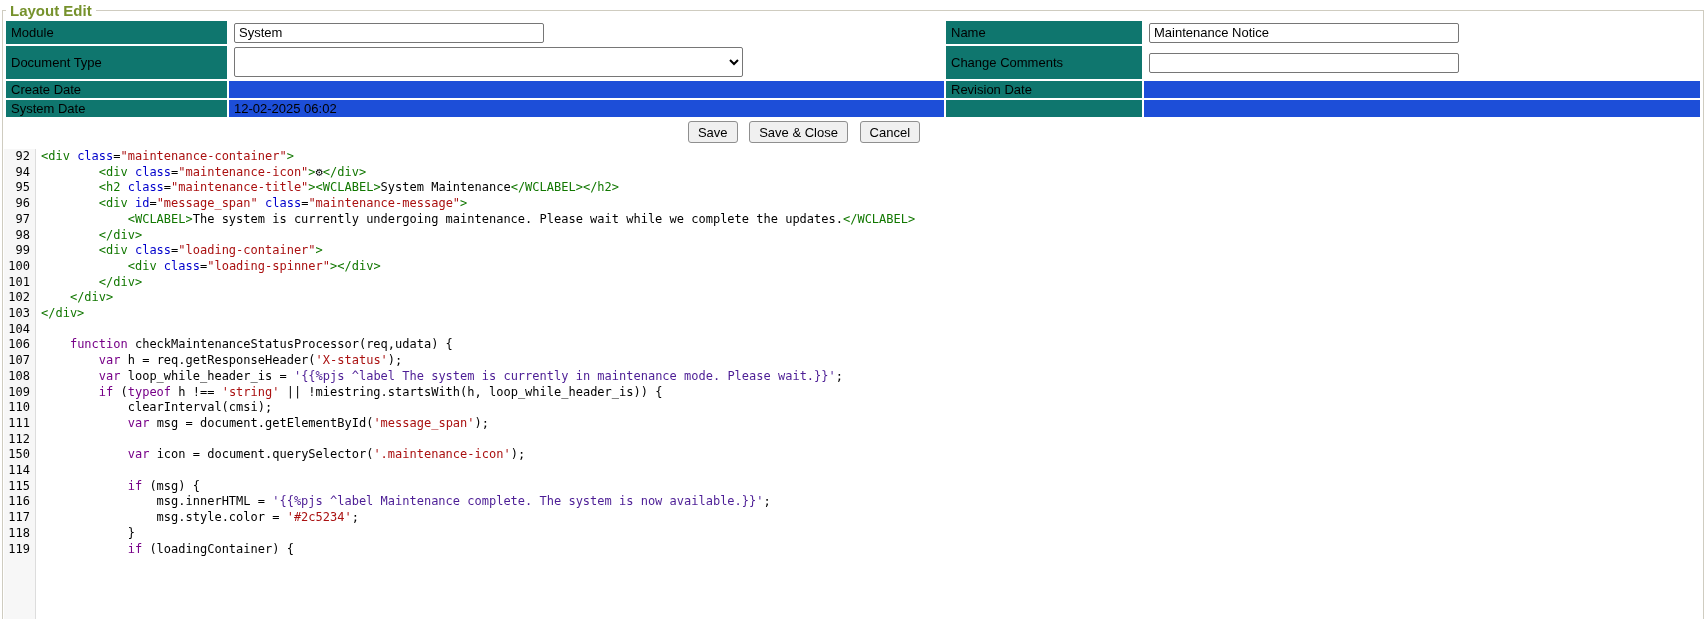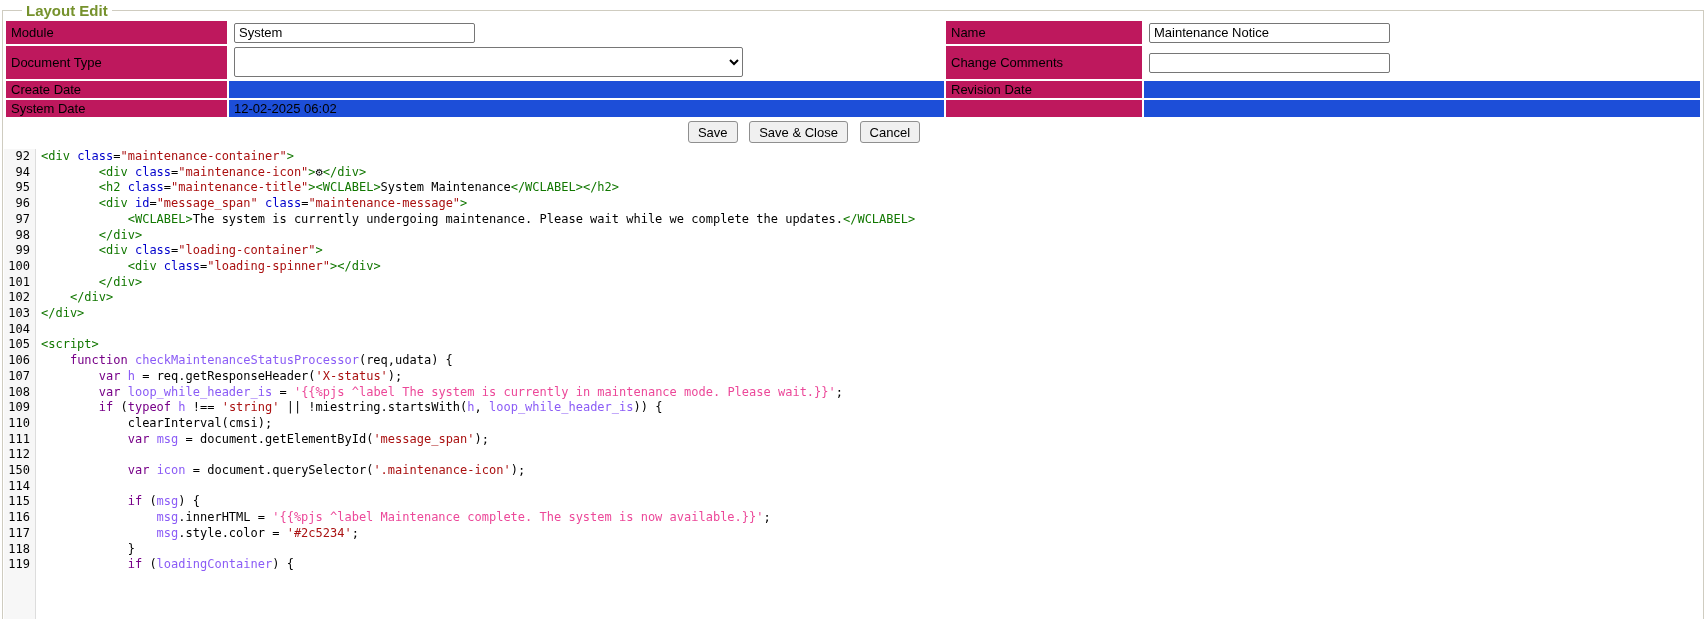--- a/index.html
+++ b/index.html
@@ -12,37 +12,37 @@
   }
   fieldset.layout {
     margin:2px 2px 0 2px;
     border:1px solid #cfccc0;
     border-bottom:none;
     padding:0 1px 4px 1px;
     min-height:620px;
   }
   legend.layout-legend {
     font-size:15px; font-weight:bold; color:#76922D;
-    padding:0 4px; margin-left:18px;
+    padding:0 4px; margin-left:2px;
   }
   table.form-grid {
     width:100%;
     border-collapse:separate; border-spacing:2px;
     table-layout:fixed;
   }
   td { padding:1px 5px; vertical-align:middle; font-size:13px; overflow:hidden; }
-  td.lbl { background:#be185d; }
+  td.lbl { background:#0f766e; }
   td.ro  { background:#1d4ed8; }
   tr.input-row td { height:23px; }
   tr.ro-row td { height:17px;margin-top:16px; }
   col.c-lbl1 { width:221px; }
   col.c-val1 { width:715px; }
   col.c-lbl2 { width:196px; }
   input.txt {
-    width:241px; height:20px;
+    width:310px; height:20px;
     border:1px solid #767676; border-radius:2px;
     padding:1px 4px; font-family:"Liberation Sans",sans-serif; font-size:13px;
     background:#fff;
   }
   select.sel {
     width:509px; height:21px;
     border:1px solid #767676; border-radius:2px;
     font-family:"Liberation Sans",sans-serif; font-size:13px;
     background:#fff; padding:14px 2px;
   }
@@ -70,23 +70,23 @@
   }
   .cm-line { display:flex; white-space:pre; position:relative; }
   .cm-gutter {
     flex:0 0 31px; text-align:right; padding-right:5px;
     color:#000000; user-select:none;
   }
   .cm-code { padding-left:6px; }
   .t-g { color:#117700; }  
   .t-a { color:#0000CC; }  
   .t-s { color:#AA1111; }  
-  .t-o { color:#ec4899; }  
+  .t-o { color:#4c1d95; }  
   .t-k { color:#770088; }  
-  .t-d { color:#8b5cf6; }  
+  .t-d { color:#000000; }  
   .t-p { color:#000000; }  
 </style>
 </head>
 <body>
 
 <fieldset class="layout">
   <legend class="layout-legend">Layout Edit</legend>
 
   <table class="form-grid">
     <colgroup>
@@ -145,21 +145,20 @@
       <div class="cm-line"><span class="cm-gutter">95</span><span class="cm-code"><span class="t-p">        </span><span class="t-g">&lt;h2</span><span class="t-a"> class</span><span class="t-p">=</span><span class="t-s">"maintenance-title"</span><span class="t-g">&gt;&lt;WCLABEL&gt;</span><span class="t-p">System Maintenance</span><span class="t-g">&lt;/WCLABEL&gt;&lt;/h2&gt;</span></span></div>
       <div class="cm-line"><span class="cm-gutter">96</span><span class="cm-code"><span class="t-p">        </span><span class="t-g">&lt;div</span><span class="t-a"> id</span><span class="t-p">=</span><span class="t-s">"message_span"</span><span class="t-a"> class</span><span class="t-p">=</span><span class="t-s">"maintenance-message"</span><span class="t-g">&gt;</span></span></div>
       <div class="cm-line"><span class="cm-gutter">97</span><span class="cm-code"><span class="t-p">            </span><span class="t-g">&lt;WCLABEL&gt;</span><span class="t-p">The system is currently undergoing maintenance. Please wait while we complete the updates.</span><span class="t-g">&lt;/WCLABEL&gt;</span></span></div>
       <div class="cm-line"><span class="cm-gutter">98</span><span class="cm-code"><span class="t-p">        </span><span class="t-g">&lt;/div&gt;</span></span></div>
       <div class="cm-line"><span class="cm-gutter">99</span><span class="cm-code"><span class="t-p">        </span><span class="t-g">&lt;div</span><span class="t-a"> class</span><span class="t-p">=</span><span class="t-s">"loading-container"</span><span class="t-g">&gt;</span></span></div>
       <div class="cm-line"><span class="cm-gutter">100</span><span class="cm-code"><span class="t-p">            </span><span class="t-g">&lt;div</span><span class="t-a"> class</span><span class="t-p">=</span><span class="t-s">"loading-spinner"</span><span class="t-g">&gt;&lt;/div&gt;</span></span></div>
       <div class="cm-line"><span class="cm-gutter">101</span><span class="cm-code"><span class="t-p">        </span><span class="t-g">&lt;/div&gt;</span></span></div>
       <div class="cm-line"><span class="cm-gutter">102</span><span class="cm-code"><span class="t-p">    </span><span class="t-g">&lt;/div&gt;</span></span></div>
       <div class="cm-line"><span class="cm-gutter">103</span><span class="cm-code"><span class="t-g">&lt;/div&gt;</span></span></div>
       <div class="cm-line"><span class="cm-gutter">104</span><span class="cm-code"></span></div>
-      <div class="cm-line"><span class="cm-gutter">105</span><span class="cm-code"><span class="t-g">&lt;script&gt;</span></span></div>
       <div class="cm-line"><span class="cm-gutter">106</span><span class="cm-code"><span class="t-p">    </span><span class="t-k">function</span><span class="t-p"> </span><span class="t-d">checkMaintenanceStatusProcessor</span><span class="t-p">(req,udata) {</span></span></div>
       <div class="cm-line"><span class="cm-gutter">107</span><span class="cm-code"><span class="t-p">        </span><span class="t-k">var</span><span class="t-p"> </span><span class="t-d">h</span><span class="t-p"> = req.getResponseHeader(</span><span class="t-s">'X-status'</span><span class="t-p">);</span></span></div>
       <div class="cm-line"><span class="cm-gutter">108</span><span class="cm-code"><span class="t-p">        </span><span class="t-k">var</span><span class="t-p"> </span><span class="t-d">loop_while_header_is</span><span class="t-p"> = </span><span class="t-o">'{{%pjs ^label The system is currently in maintenance mode. Please wait.}}'</span><span class="t-p">;</span></span></div>
       <div class="cm-line"><span class="cm-gutter">109</span><span class="cm-code"><span class="t-p">        </span><span class="t-k">if</span><span class="t-p"> (</span><span class="t-k">typeof</span><span class="t-p"> </span><span class="t-d">h</span><span class="t-p"> !== </span><span class="t-s">'string'</span><span class="t-p"> || !miestring.startsWith(</span><span class="t-d">h</span><span class="t-p">, </span><span class="t-d">loop_while_header_is</span><span class="t-p">)) {</span></span></div>
       <div class="cm-line"><span class="cm-gutter">110</span><span class="cm-code"><span class="t-p">            clearInterval(cmsi);</span></span></div>
       <div class="cm-line"><span class="cm-gutter">111</span><span class="cm-code"><span class="t-p">            </span><span class="t-k">var</span><span class="t-p"> </span><span class="t-d">msg</span><span class="t-p"> = document.getElementById(</span><span class="t-s">'message_span'</span><span class="t-p">);</span></span></div>
       <div class="cm-line"><span class="cm-gutter">112</span></div>
       <div class="cm-line"><span class="cm-gutter">150</span><span class="cm-code"><span class="t-p">            </span><span class="t-k">var</span><span class="t-p"> </span><span class="t-d">icon</span><span class="t-p"> = document.querySelector(</span><span class="t-s">'.maintenance-icon'</span><span class="t-p">);</span></span></div>
       <div class="cm-line"><span class="cm-gutter">114</span><span class="cm-code"></span></div>
       <div class="cm-line"><span class="cm-gutter">115</span><span class="cm-code"><span class="t-p">            </span><span class="t-k">if</span><span class="t-p"> (</span><span class="t-d">msg</span><span class="t-p">) {</span></span></div>

